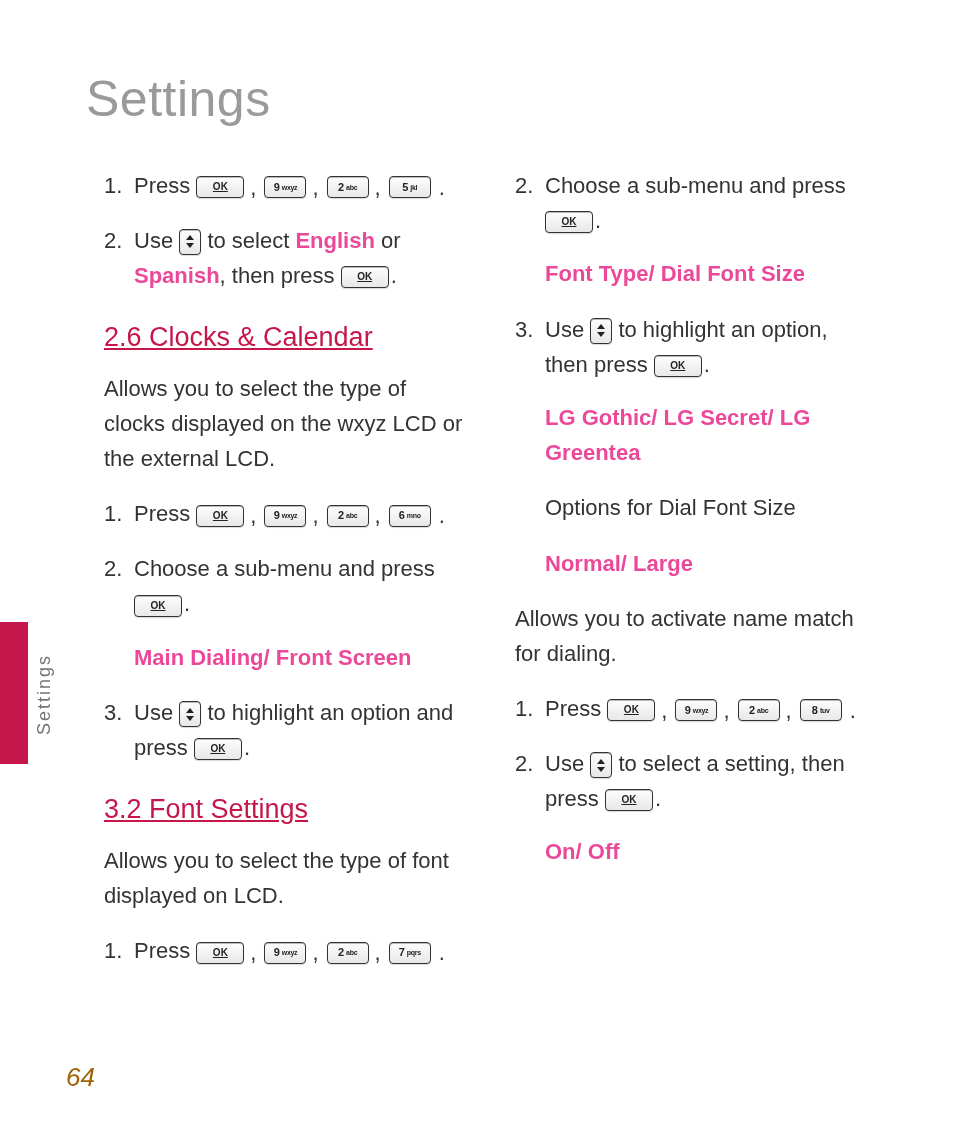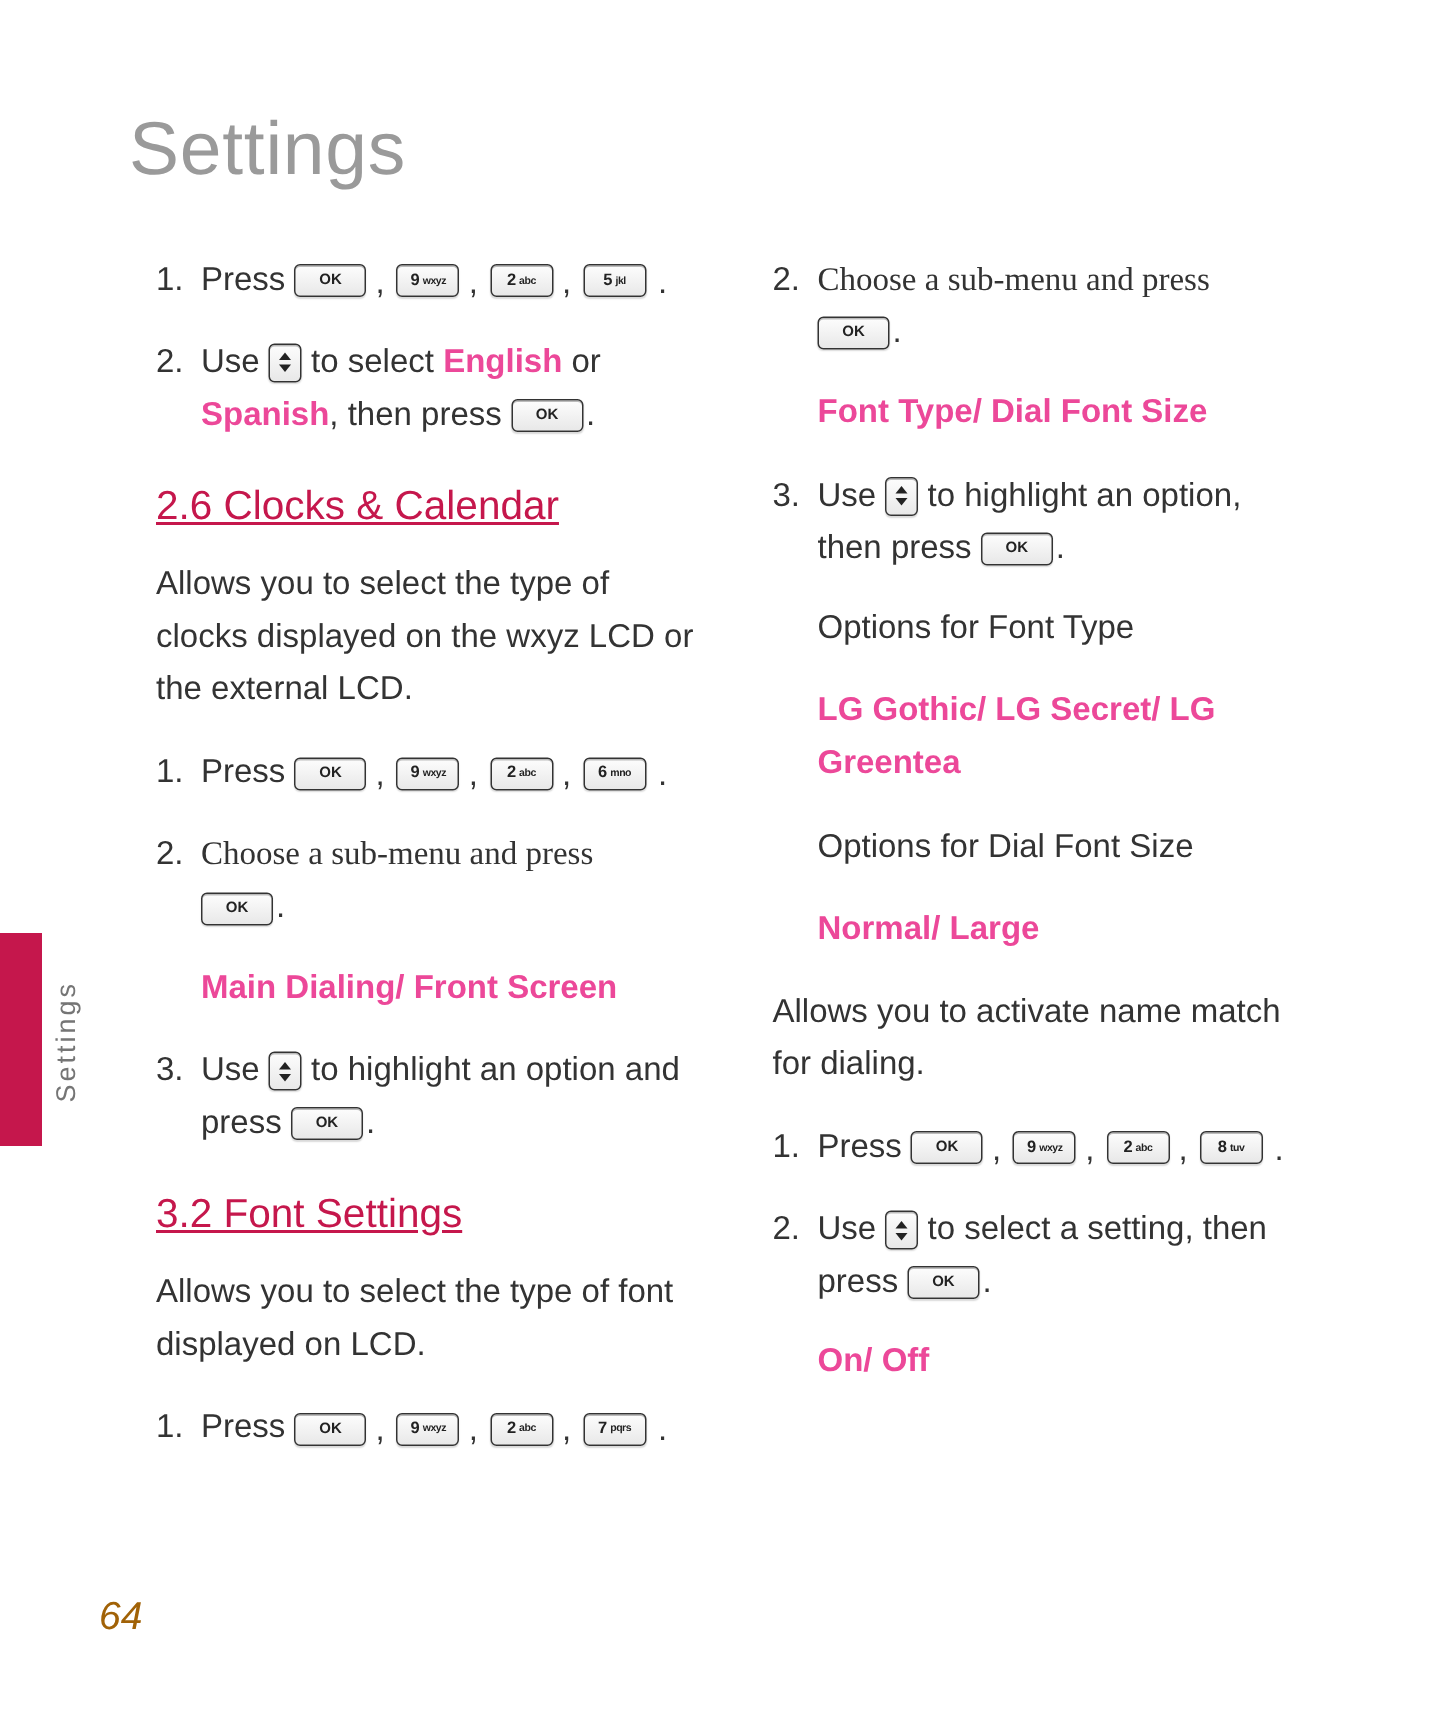--- a/index.html
+++ b/index.html
@@ -66,21 +66,21 @@
     align-items: flex-start;
     flex-wrap: nowrap;
   }
   .step .num {
     width: 30px;
     flex: 0 0 30px;
   }
   .step .body {
     flex: 1;
   }
-  .body-line { display: block; font-family: Liberation Serif, serif; }
+  .body-line { display: block; }
   .keyrow {
     display: inline-flex;
     align-items: center;
     gap: 6px;
     vertical-align: middle;
   }
   .key {
     display: inline-flex;
     align-items: center;
     justify-content: center;
@@ -89,21 +89,21 @@
     border-radius: 4px;
     background: linear-gradient(#fdfdfd,#e8e8e8);
     padding: 0 4px;
     font-size: 10px;
     font-weight: 600;
     color: #222;
     line-height: 1;
     vertical-align: middle;
     box-shadow: 0 1px 0 #bbb inset, 0 1px 1px rgba(0,0,0,.15);
   }
-  .key.ok { width: 48px; font-size: 10px; }
+  .key.ok { width: 48px; font-size: 10px; text-decoration: underline; }
   .key.numk { width: 42px; }
   .key.numk b { font-size: 11px; margin-right: 2px; }
   .key.numk i { font-style: normal; font-size: 7px; letter-spacing: -0.3px; }
   .key.nav {
     width: 22px; height: 26px;
     flex-direction: column;
     padding: 0;
     gap: 0;
   }
   .key.nav .tri-up, .key.nav .tri-dn {
@@ -289,21 +289,20 @@
         <span>Use </span>
         <span class="key nav">
             <span class="tri-up"></span>
             <span class="tri-dn"></span>
           </span>
         <span> to highlight an option, then press </span>
         <span class="key ok">OK</span><span class="period">.</span>
       </span>
     </div>
 
-    <p class="indent" style="padding-left:30px">Options for Font Type</p>
     <div class="indent"><strong>LG Gothic/ LG Secret/ LG Greentea</strong></div>
     <p class="indent" style="padding-left:30px">Options for Dial Font Size</p>
     <div class="indent"><strong>Normal/ Large</strong></div>
 
     <p class="desc">Allows you to activate name match for dialing.</p>
 
     <div class="step">
       <span class="num">1.</span>
       <span class="body">
         <span>Press </span>

